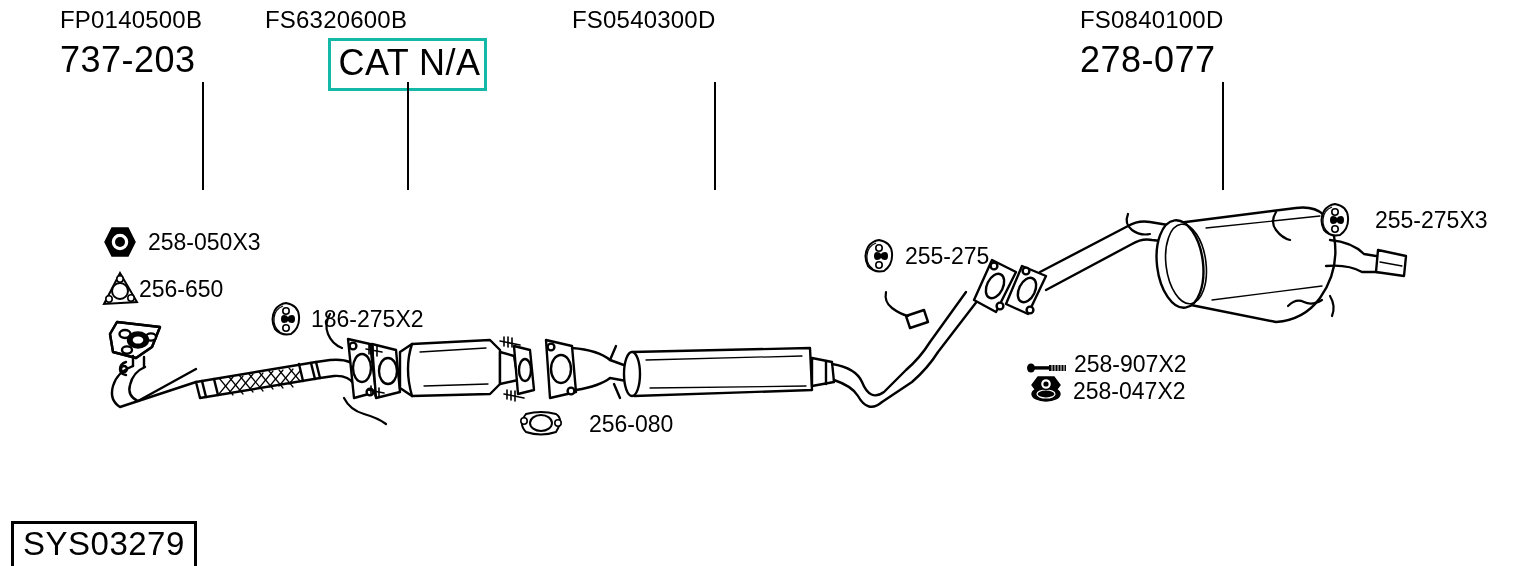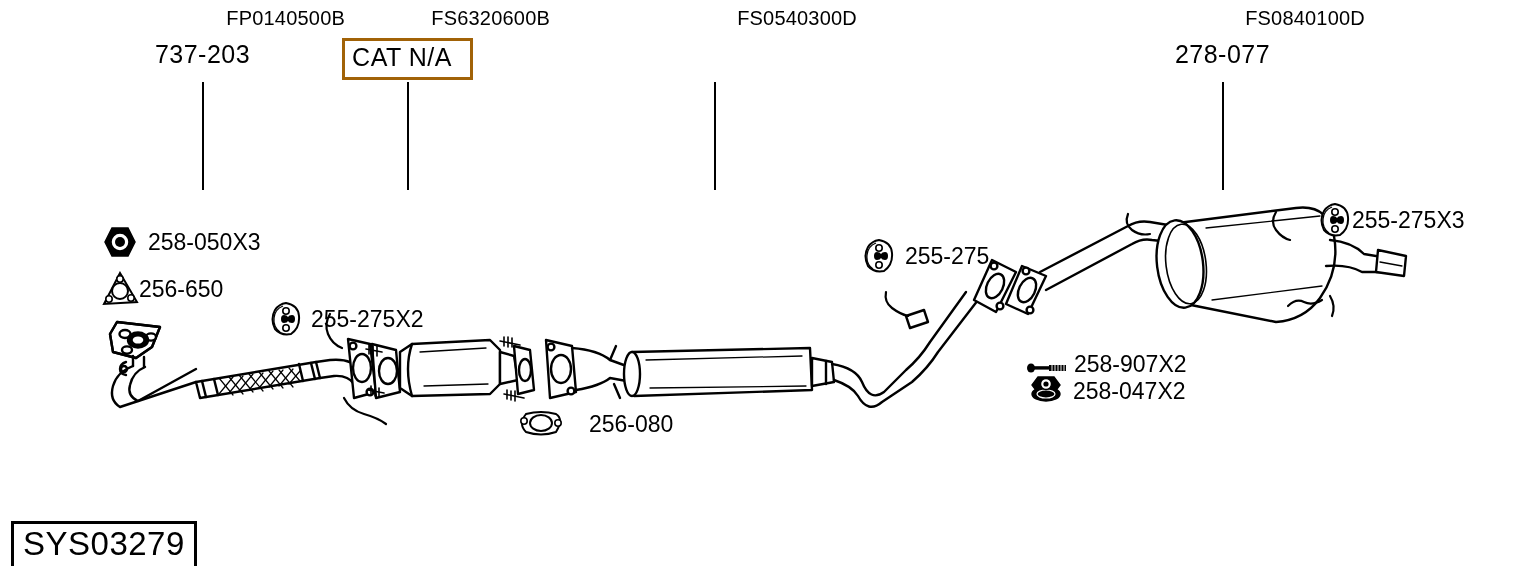--- a/index.html
+++ b/index.html
@@ -16,37 +16,37 @@
     position: relative;
     width: 1530px;
     height: 566px;
     background: #ffffff;
     overflow: hidden;
   }
   .abs { position: absolute; }
 
   
   .ref-code {
-    font-size: 20px;
+    font-size: 24px;
     letter-spacing: 0.2px;
     white-space: nowrap;
     line-height: 1;
-    text-align: right;
+    text-align: left;
   }
   .part-no {
-    font-size: 25px;
+    font-size: 36px;
     font-weight: 400;
     letter-spacing: 0.5px;
     white-space: nowrap;
     line-height: 1;
-    text-align: center;
+    text-align: left;
   }
   .part-no.boxed {
-    border: 3px solid #a16207;
-    padding: 4px 18px 7px 7px;
+    border: 3px solid #14b8a6;
+    padding: 4px 3px 7px 7px;
     display: inline-block;
     line-height: 1;
   }
   .leader {
     width: 0;
     border-left: 2px solid #000;
   }
 
   
   .callout {
@@ -293,21 +293,21 @@
   <div class="abs callout" style="left:271px; top:302px;">
     <span class="glyph">
       <svg width="30" height="34" viewBox="0 0 30 34" xmlns="http://www.w3.org/2000/svg">
         <path d="M15 1 Q27 3 28 14 Q29 26 20 32 Q10 34 4 27 Q-1 17 4 8 Q8 2 15 1 Z" fill="#fff" stroke="#000" stroke-width="2"></path>
         <path d="M12 4 Q4 7 3 16 Q2 25 9 30" fill="none" stroke="#000" stroke-width="1.3"></path>
         <circle cx="15" cy="9" r="3.2" fill="#fff" stroke="#000" stroke-width="1.6"></circle>
         <circle cx="15" cy="26" r="3.2" fill="#fff" stroke="#000" stroke-width="1.6"></circle>
         <path d="M10 17 q0 -4 3 -4 q3 0 4 2 q1 -2 4 -2 q3 0 3 4 q0 4 -3 4 q-3 0 -4 -2 q-1 2 -4 2 q-3 0 -3 -4 Z" fill="#000"></path>
       </svg>
     </span>
-    <span class="code" style="margin-left:10px;">255-275X2</span>
+    <span class="code" style="margin-left:10px;">186-275X2</span>
   </div>
 
   <div class="abs callout" style="left:864px; top:239px;justify-content:space-between;">
     <span class="glyph">
       <svg width="30" height="34" viewBox="0 0 30 34" xmlns="http://www.w3.org/2000/svg">
         <path d="M15 1 Q27 3 28 14 Q29 26 20 32 Q10 34 4 27 Q-1 17 4 8 Q8 2 15 1 Z" fill="#fff" stroke="#000" stroke-width="2"></path>
         <path d="M12 4 Q4 7 3 16 Q2 25 9 30" fill="none" stroke="#000" stroke-width="1.3"></path>
         <circle cx="15" cy="9" r="3.2" fill="#fff" stroke="#000" stroke-width="1.6"></circle>
         <circle cx="15" cy="26" r="3.2" fill="#fff" stroke="#000" stroke-width="1.6"></circle>
         <path d="M10 17 q0 -4 3 -4 q3 0 4 2 q1 -2 4 -2 q3 0 3 4 q0 4 -3 4 q-3 0 -4 -2 q-1 2 -4 2 q-3 0 -3 -4 Z" fill="#000"></path>
@@ -319,21 +319,21 @@
   <div class="abs callout" style="left:1320px; top:203px;">
     <span class="glyph">
       <svg width="30" height="34" viewBox="0 0 30 34" xmlns="http://www.w3.org/2000/svg">
         <path d="M15 1 Q27 3 28 14 Q29 26 20 32 Q10 34 4 27 Q-1 17 4 8 Q8 2 15 1 Z" fill="#fff" stroke="#000" stroke-width="2"></path>
         <path d="M12 4 Q4 7 3 16 Q2 25 9 30" fill="none" stroke="#000" stroke-width="1.3"></path>
         <circle cx="15" cy="9" r="3.2" fill="#fff" stroke="#000" stroke-width="1.6"></circle>
         <circle cx="15" cy="26" r="3.2" fill="#fff" stroke="#000" stroke-width="1.6"></circle>
         <path d="M10 17 q0 -4 3 -4 q3 0 4 2 q1 -2 4 -2 q3 0 3 4 q0 4 -3 4 q-3 0 -4 -2 q-1 2 -4 2 q-3 0 -3 -4 Z" fill="#000"></path>
       </svg>
     </span>
-    <span class="code" style="margin-left:2px;">255-275X3</span>
+    <span class="code" style="margin-left:25px;">255-275X3</span>
   </div>
 
   <div class="abs callout" style="left:517px; top:410px;gap:12px;">
     <span class="glyph">
       <svg width="48" height="28" viewBox="0 0 48 28" xmlns="http://www.w3.org/2000/svg">
         <path d="M9 4 Q24 0 39 4 Q47 9 39 22 Q24 27 9 22 Q1 14 9 4 Z" fill="#fff" stroke="#000" stroke-width="2"></path>
         <ellipse cx="24" cy="13" rx="11" ry="8" fill="#fff" stroke="#000" stroke-width="2"></ellipse>
         <circle cx="7" cy="11" r="3.2" fill="#fff" stroke="#000" stroke-width="1.6"></circle>
         <circle cx="41" cy="13" r="3.2" fill="#fff" stroke="#000" stroke-width="1.6"></circle>
       </svg>

